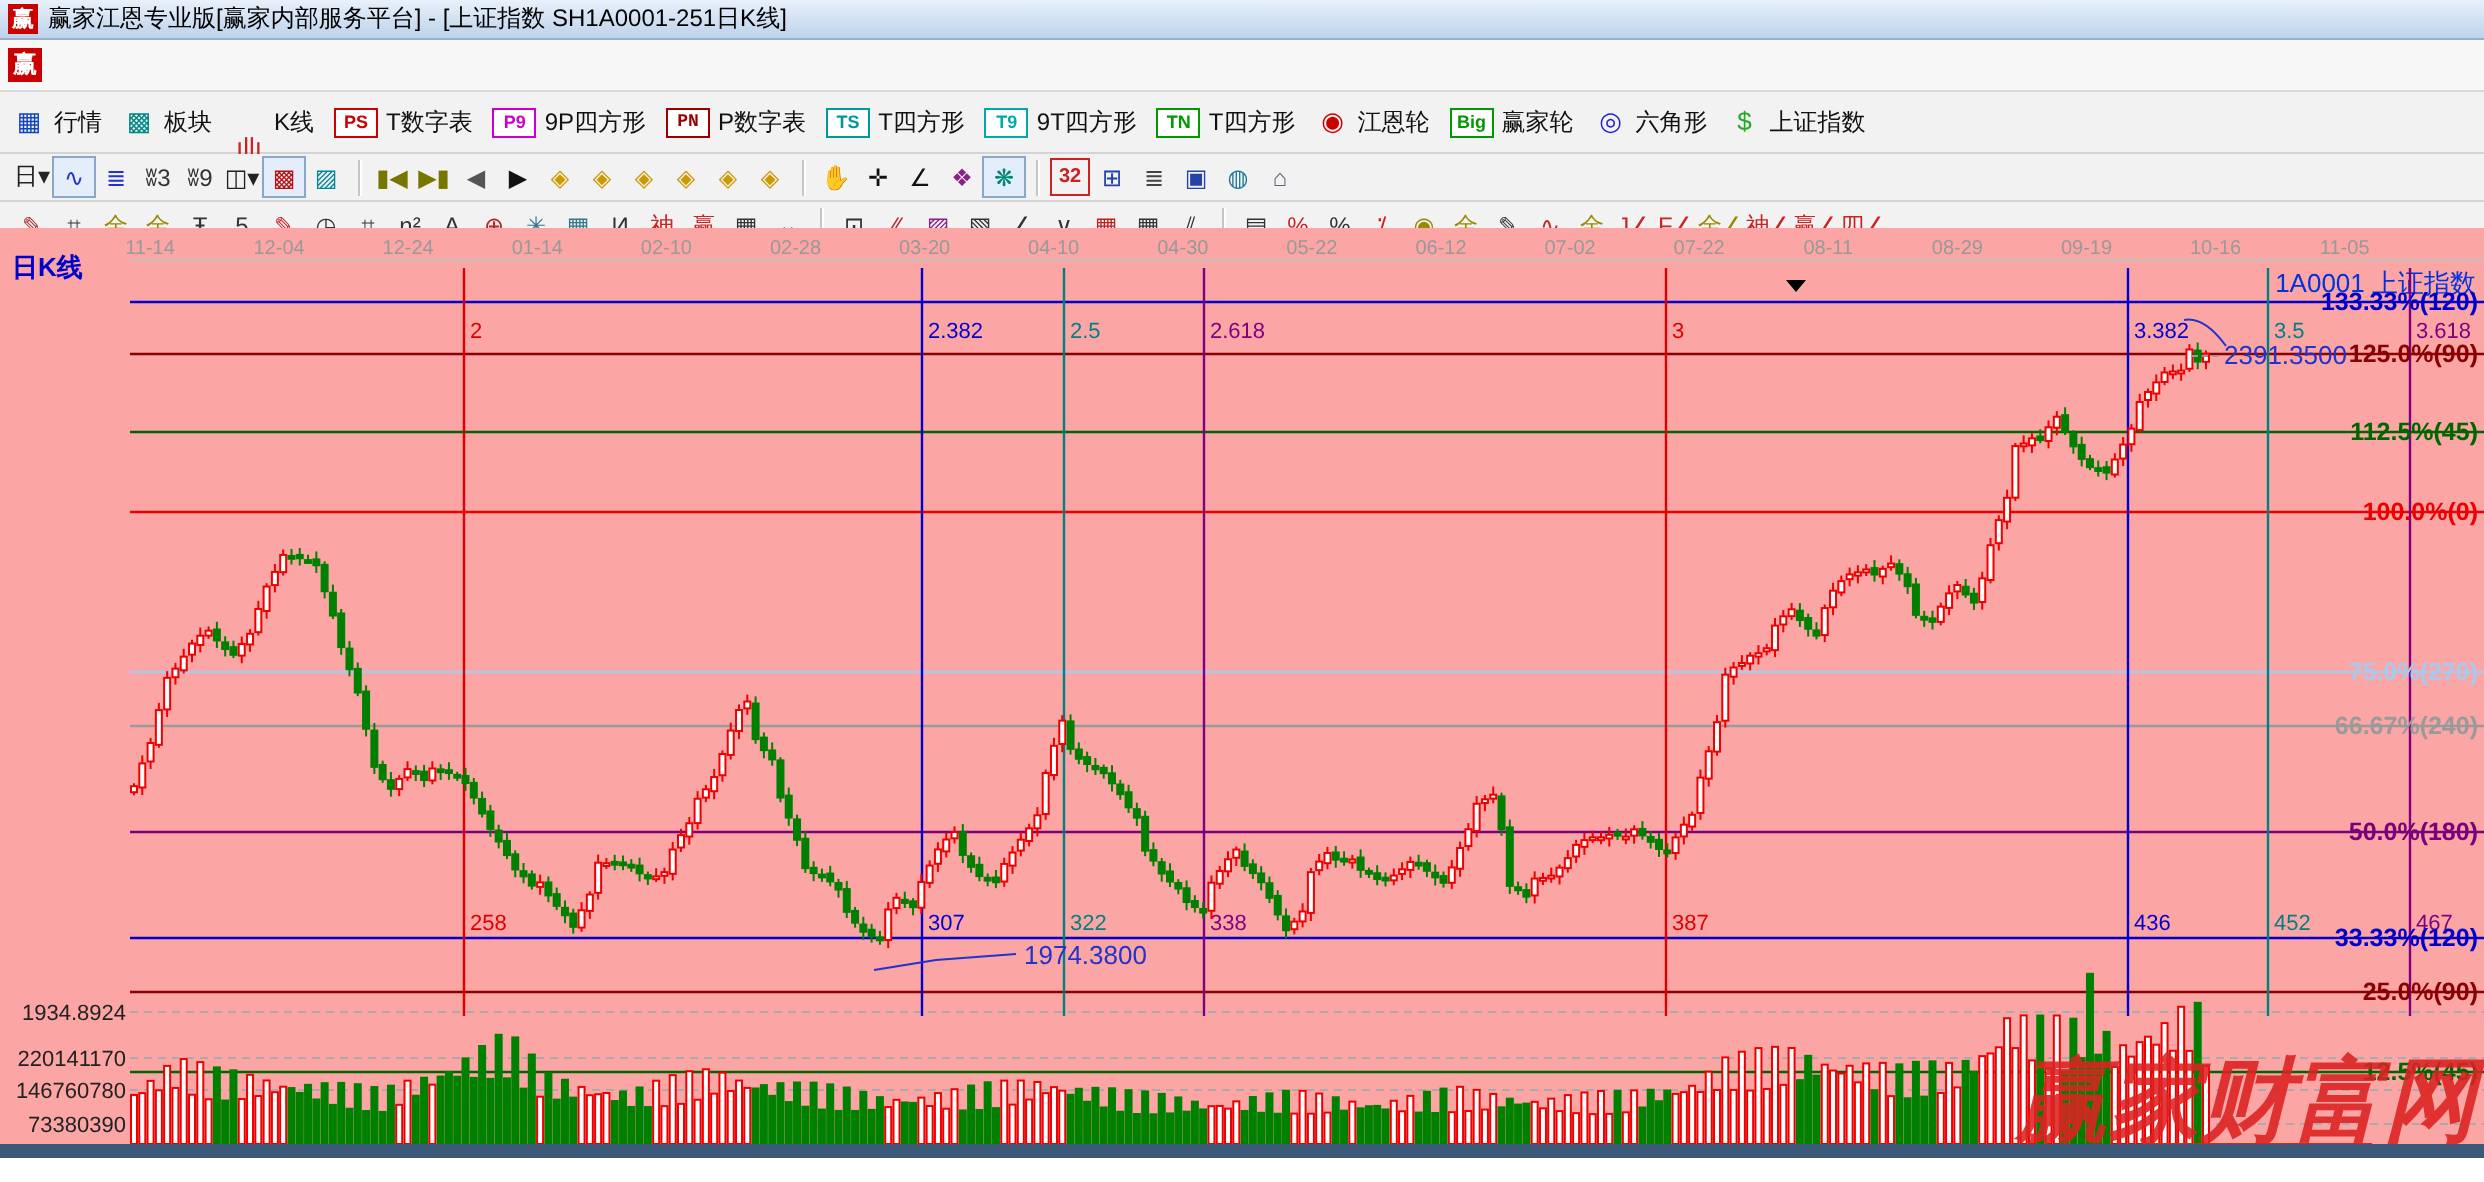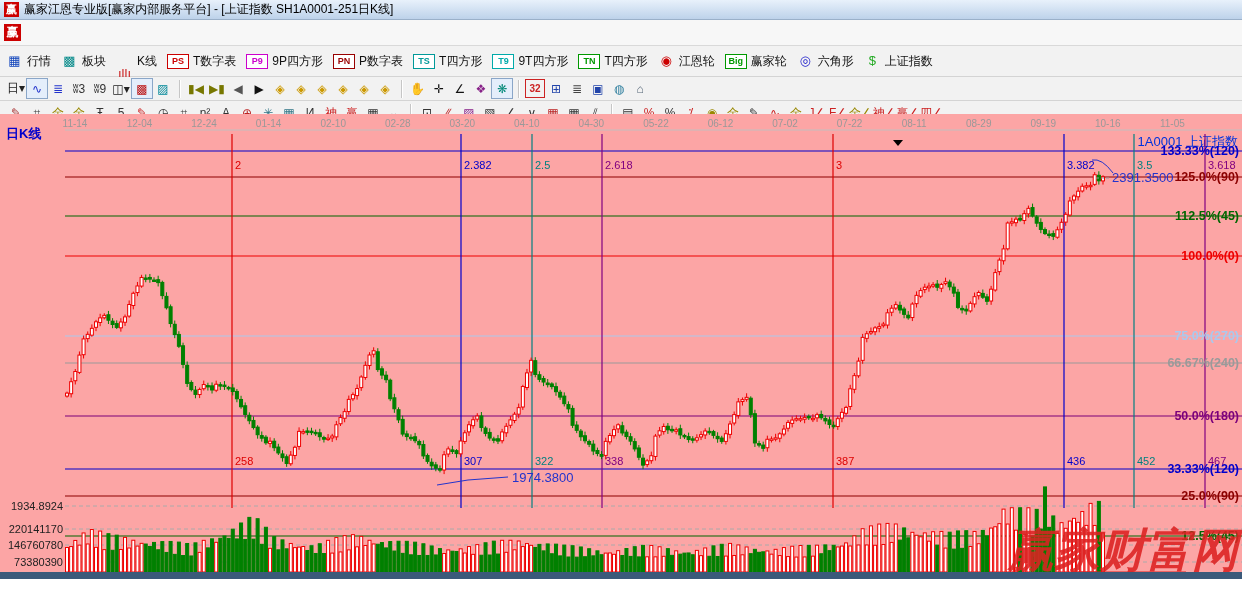--- a/index.html
+++ b/index.html
@@ -62,21 +62,21 @@
       </span>
       <span class="tb-item">
         <span class="ic-box" style="color: rgb(204, 0, 0); border: 1px solid rgb(204, 0, 0);">PS</span>
         <span class="tb-label">T数字表</span>
       </span>
       <span class="tb-item">
         <span class="ic-box" style="color: rgb(204, 0, 204); border: 1px solid rgb(204, 0, 204);">P9</span>
         <span class="tb-label">9P四方形</span>
       </span>
       <span class="tb-item">
-        <span class="ic-box" style="color: rgb(153, 0, 0); border: 1px solid rgb(153, 0, 0);">PN</span>
+        <span class="ic-box" style="color: rgb(153, 0, 0); border: 1px solid rgb(153, 0, 0); font-family: Liberation Mono, monospace;">PN</span>
         <span class="tb-label">P数字表</span>
       </span>
       <span class="tb-item">
         <span class="ic-box" style="color: rgb(0, 153, 153); border: 1px solid rgb(0, 153, 153);">TS</span>
         <span class="tb-label">T四方形</span>
       </span>
       <span class="tb-item">
         <span class="ic-box" style="color: rgb(0, 170, 170); border: 1px solid rgb(0, 170, 170);">T9</span>
         <span class="tb-label">9T四方形</span>
       </span>

